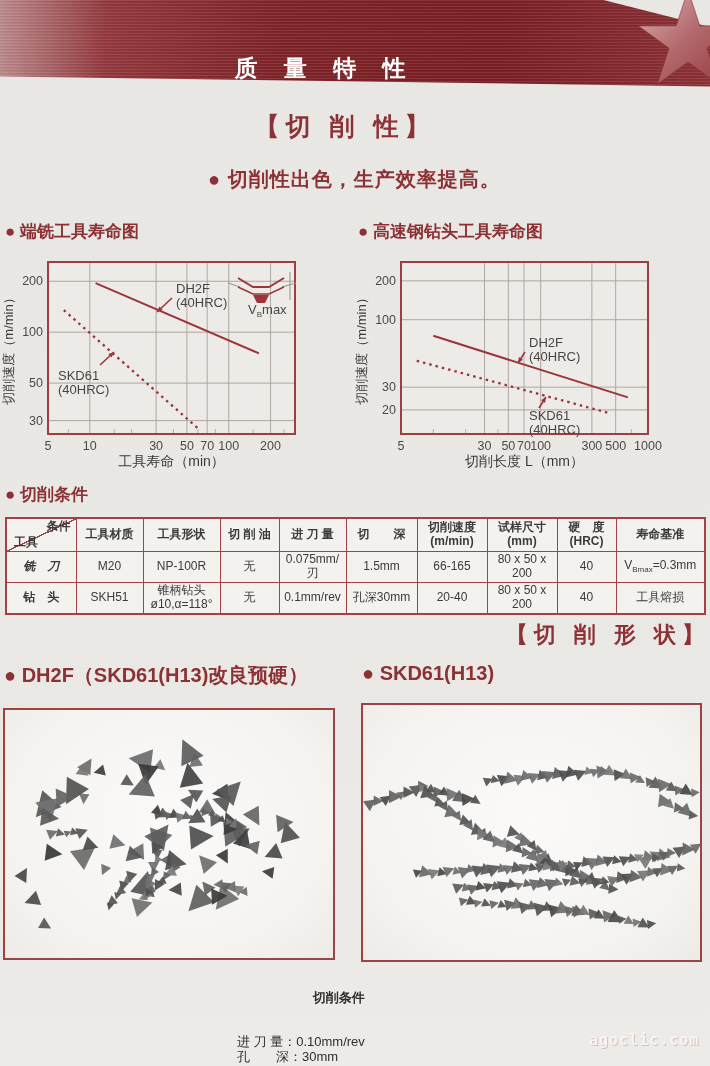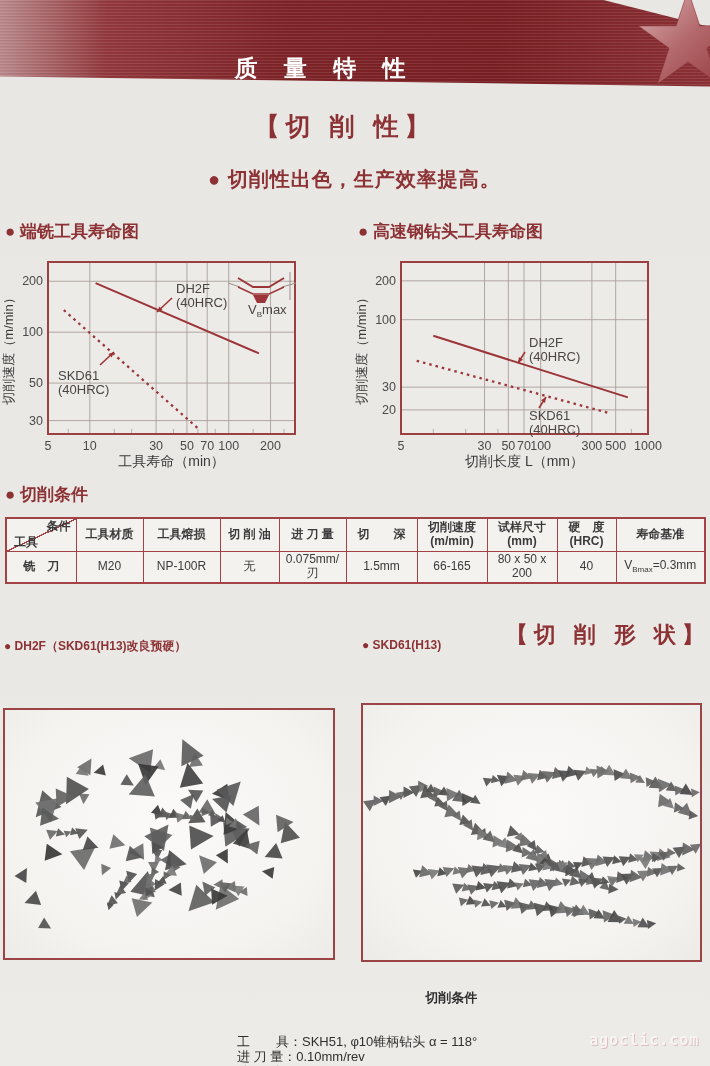--- a/index.html
+++ b/index.html
@@ -37,21 +37,21 @@
   table.cond th{height:30px;font-weight:bold;}
   table.cond td{height:28px;}
   td.corner{position:relative;padding:0;
         background:linear-gradient(to bottom right,transparent calc(50% - .7px),#a34244 calc(50% - .7px),#a34244 calc(50% + .7px),transparent calc(50% + .7px));}
   td.corner .c-top{position:absolute;top:1px;right:5px;font-weight:bold;margin-left:12px;}
   td.corner .c-bot{position:absolute;bottom:1px;left:7px;font-weight:bold;}
   sub.vb{font-size:8px;}
   
   #chip-title{position:absolute;top:620px;left:0;width:710px;text-align:right;
         font-size:22px;letter-spacing:6px;}
-  .photo-label{position:absolute;top:638px;font-size:12px;}
+  .photo-label{position:absolute;top:662px;font-size:20px;}
   #photo-label-0{left:4px;}
   #photo-label-1{left:362px;}
   .photo{position:absolute;border:2px solid #9b4446;
         background:radial-gradient(ellipse at 50% 45%,#fbfaf9 0%,#f5f3f0 70%,#ecebe8 100%);}
   #photo-0{left:3px;top:708px;width:328px;height:248px;}
   #photo-1{left:361px;top:703px;width:337px;height:255px;}
   
   .specs{position:absolute;left:237px;top:961px;font-size:13px;line-height:14.8px;
         color:#2f2f2f;white-space:pre;}
   .specs .heading{font-weight:bold;text-align:right;}
@@ -193,43 +193,56 @@
         <col style="width: 71px;">
         <col style="width: 70px;">
         <col style="width: 70px;">
         <col style="width: 59px;">
         <col style="width: 89px;">
       </colgroup>
       <tbody>
         <tr>
           <td class="corner"><span class="c-top">条件</span><span class="c-bot">工具</span></td>
           <th>工具材质</th>
-          <th>工具熔损</th>
+          <th>工具形状</th>
           <th>切 削 油</th>
           <th>进 刀 量</th>
           <th>切　　深</th>
           <th>切削速度
 (m/min)</th>
           <th>试样尺寸
 (mm)</th>
           <th>硬　度
 (HRC)</th>
           <th>寿命基准</th>
         </tr>
         <tr>
-          <td style="font-weight: bold;">铣　刀</td>
+          <td style="font-weight: bold; font-style: italic;">铣　刀</td>
           <td>M20</td>
           <td>NP-100R</td>
           <td>无</td>
           <td>0.075mm/刃</td>
           <td>1.5mm</td>
           <td>66-165</td>
           <td>80 x 50 x 200</td>
           <td>40</td>
           <td><span>V<sub class="vb">Bmax</sub>=0.3mm</span></td>
+        </tr>
+        <tr>
+          <td style="font-weight: bold;">钻　头</td>
+          <td>SKH51</td>
+          <td>锥柄钻头
+ø10,α=118°</td>
+          <td>无</td>
+          <td>0.1mm/rev</td>
+          <td>孔深30mm</td>
+          <td>20-40</td>
+          <td>80 x 50 x 200</td>
+          <td>40</td>
+          <td>工具熔损</td>
         </tr>
       </tbody>
     </table>
 
   <div id="chip-title" class="maroon">【切  削  形  状】</div>
   <div id="photo-label-0" class="photo-label maroon">● DH2F（SKD61(H13)改良预硬）</div>
   <div id="photo-label-1" class="photo-label maroon">● SKD61(H13)</div>
   <div id="photo-0" class="photo">
     <svg id="chips-0" width="328" height="248" viewBox="0 0 328 248">
         <polygon points="0,-8.088936567306519 6.9,5.3 -6.9,5.3" transform="translate(190.5,50.9) rotate(354)" fill="rgb(111,111,111)" opacity="0.92"></polygon>
@@ -526,17 +539,17 @@
         <polygon points="0,-7.839361280202866 6.7,5.1 -6.7,5.1" transform="translate(300.9,96.1) rotate(97)" fill="rgb(106,106,106)" opacity="0.92"></polygon>
         <polygon points="0,-6.18020698428154 5.3,4.0 -5.3,4.0" transform="translate(306.5,99.5) rotate(133)" fill="rgb(117,117,117)" opacity="0.92"></polygon>
         <polygon points="0,-6.022835940122604 5.1,3.9 -5.1,3.9" transform="translate(315.3,102.9) rotate(97)" fill="rgb(94,94,94)" opacity="0.92"></polygon>
         <polygon points="0,-8.0876404941082 6.9,5.3 -6.9,5.3" transform="translate(323.2,106.3) rotate(133)" fill="rgb(103,103,103)" opacity="0.92"></polygon>
         <polygon points="0,-5.49502158164978 4.7,3.6 -4.7,3.6" transform="translate(329.8,110.3) rotate(97)" fill="rgb(88,88,88)" opacity="0.92"></polygon>
       </svg>
   </div>
 
   <div class="specs">
     <div class="heading">切削条件</div>
-    <div id="spec-lines"><div>工　　具：SKH51, φ10锥柄钻头 α = 118°</div><div>进 刀 量：0.10mm/rev</div><div>孔　　深：30mm</div></div>
+    <div id="spec-lines"><div>进 刀 量：0.10mm/rev</div><div>孔　　深：30mm</div></div>
   </div>
 
   <div class="watermark">agoclic.com</div>
 </div>
 
 </body></html>

